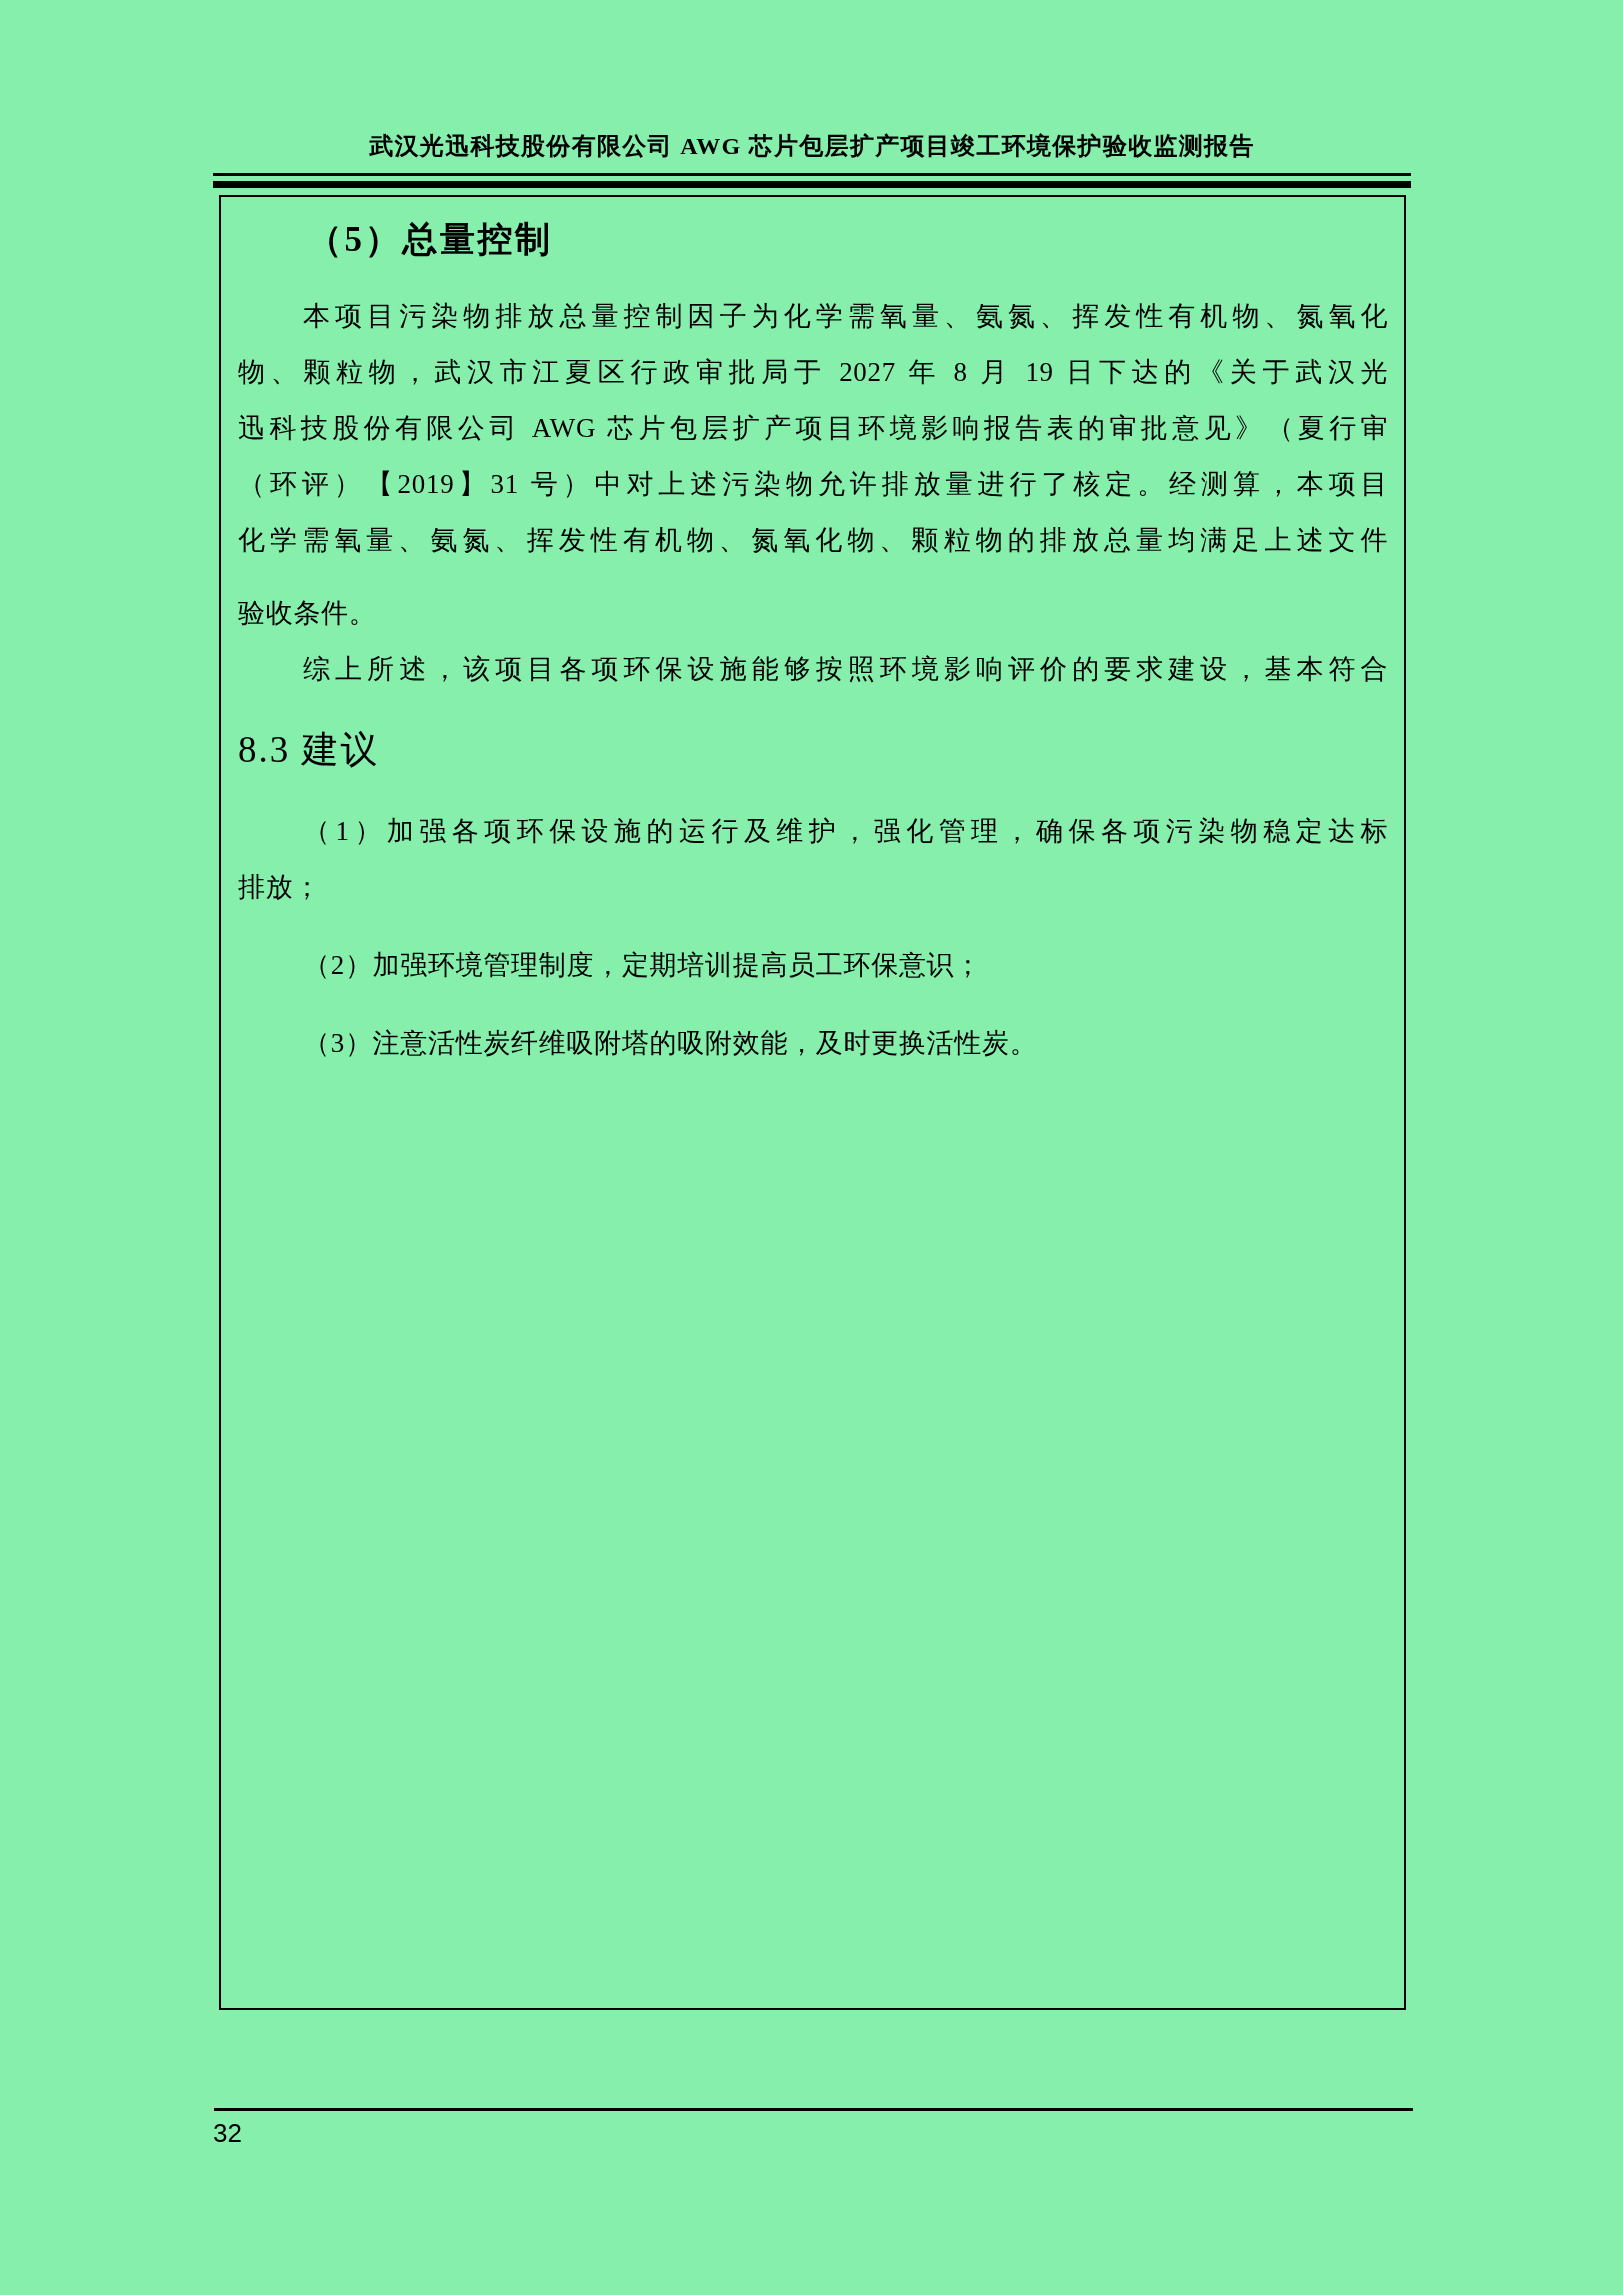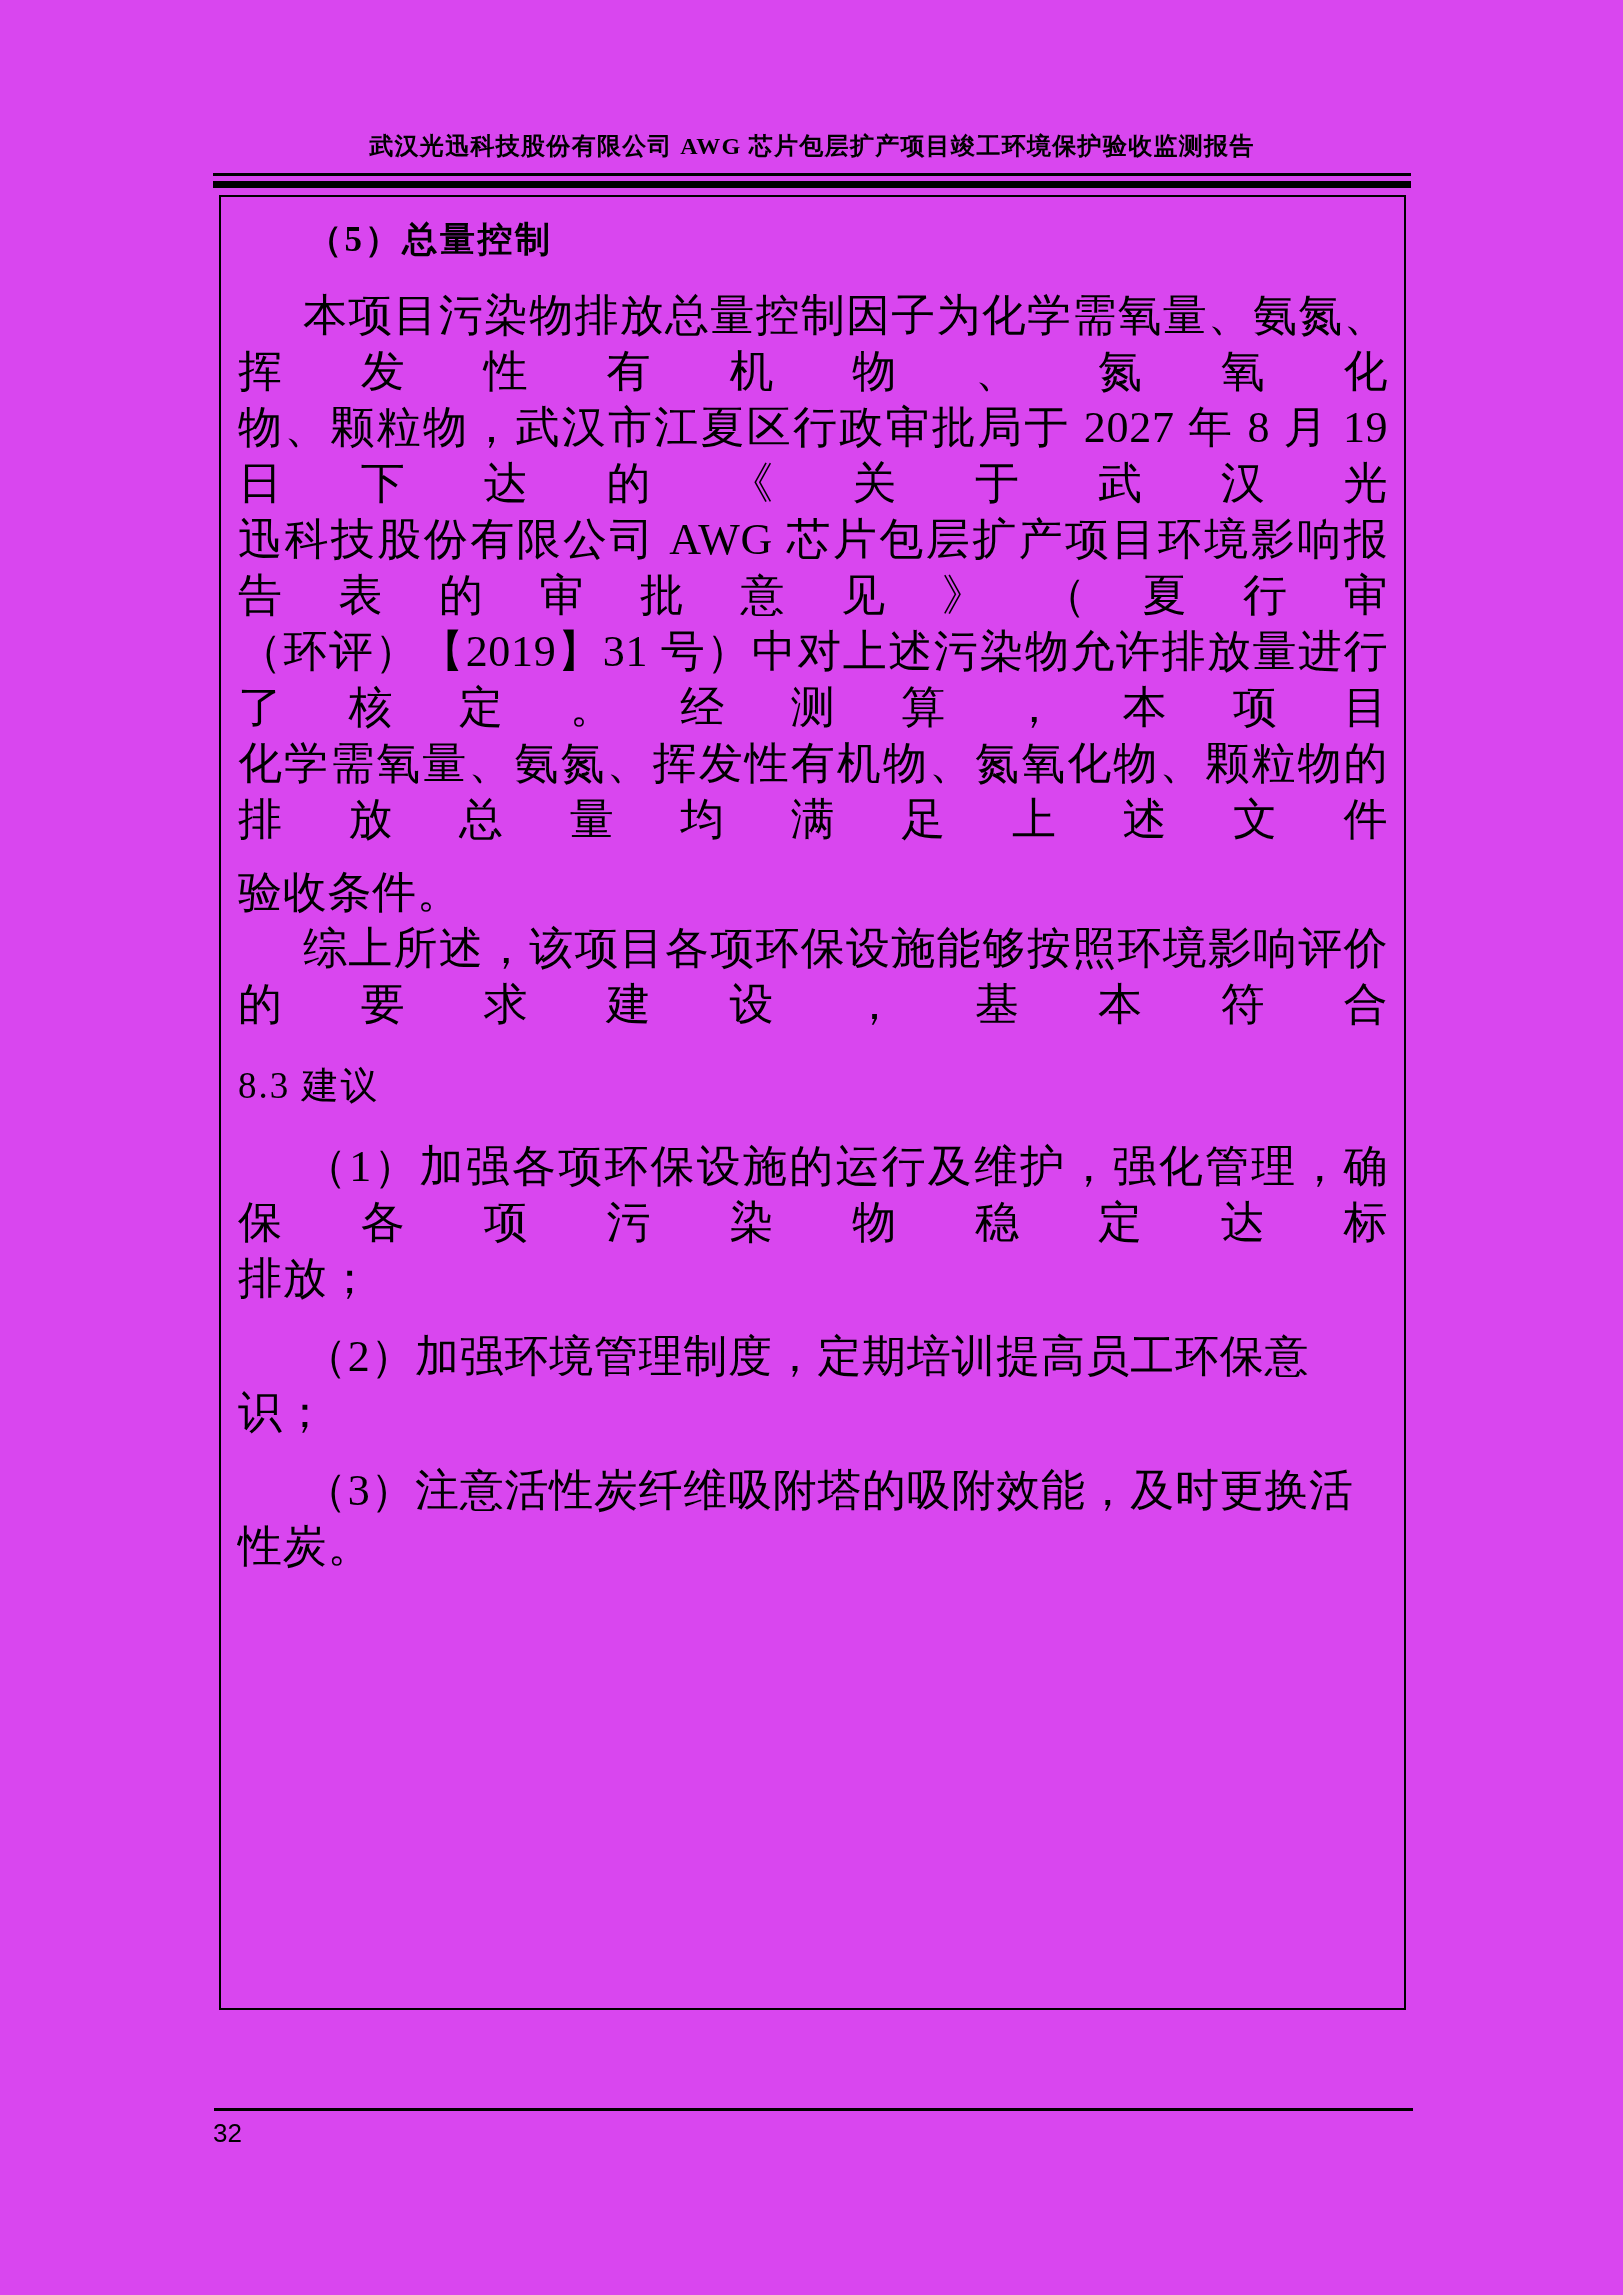--- a/index.html
+++ b/index.html
@@ -1,21 +1,21 @@
 <!DOCTYPE html>
 <html style="font-size:10.5px"><head>
 <meta charset="utf-8">
 <style>
   * { margin: 0; padding: 0; box-sizing: border-box; }
   html, body { background: #e8e8e8; }
   .page {
     position: relative;
     width: 1623px;
     height: 2295px;
-    background: #d946ef;
+    background: #86efac;
     color: #000000;
     font-family: "Liberation Serif", "DejaVu Serif", serif;
     overflow: hidden;
   }
   
   .header-title {
     position: absolute;
     left: 213px;
     top: 130px;
     width: 1198px;
@@ -55,21 +55,21 @@
     font-size: 35px;
     font-weight: 700;
     letter-spacing: 2.6px;
     padding-left: 69px;
     margin-top: 7.9px;
     margin-bottom: 25px;
     line-height: 46px;
   }
   .para { margin-bottom: 17px; }
   .para .line {
-    font-size: 44px;
+    font-size: 27px;
     line-height: 56px;
     letter-spacing: 0.7px;
   }
   .line.just { text-align: justify; text-align-last: justify; }
   .line.last { text-align: left; text-align-last: left; }
   .line.indent { text-indent: 65px; }
   .sec-heading-83 {
     font-size: 37px;
     font-weight: 400;
     letter-spacing: 2px;

